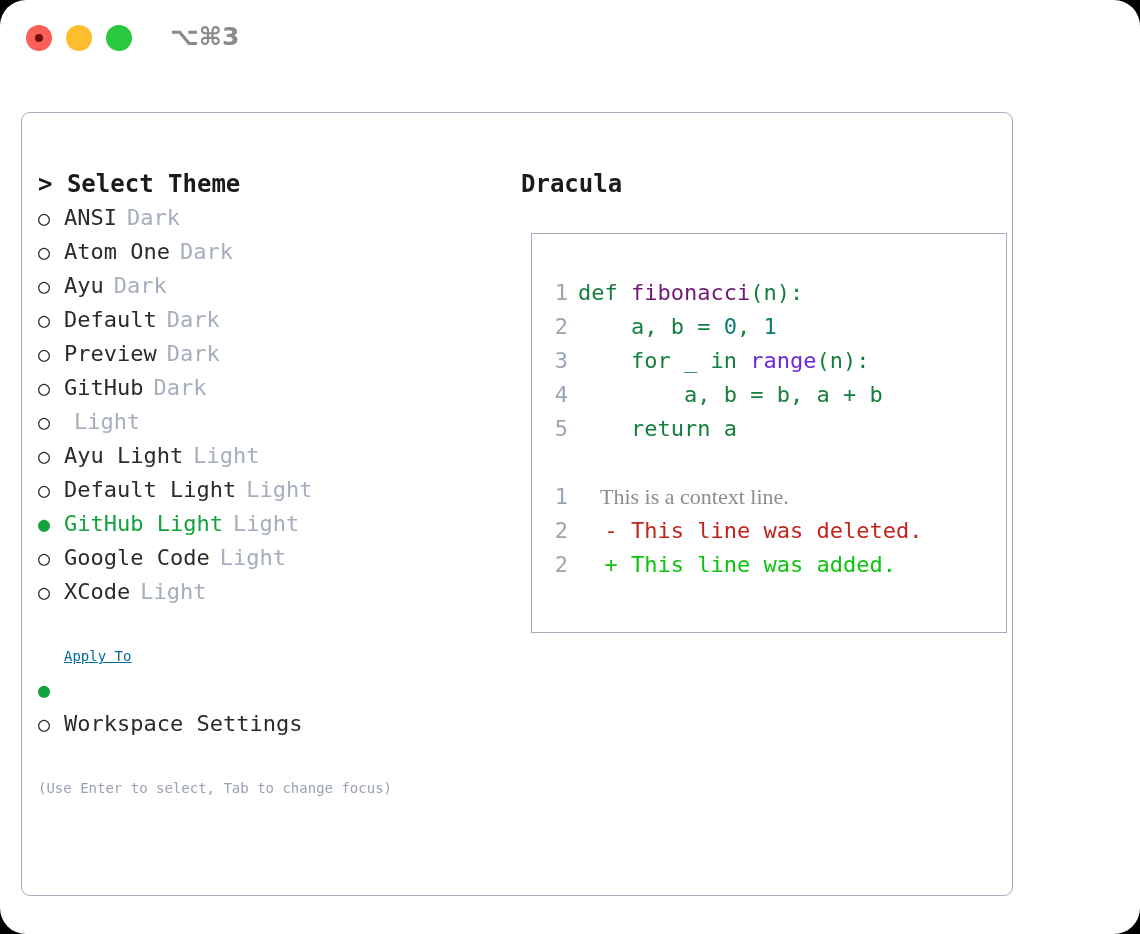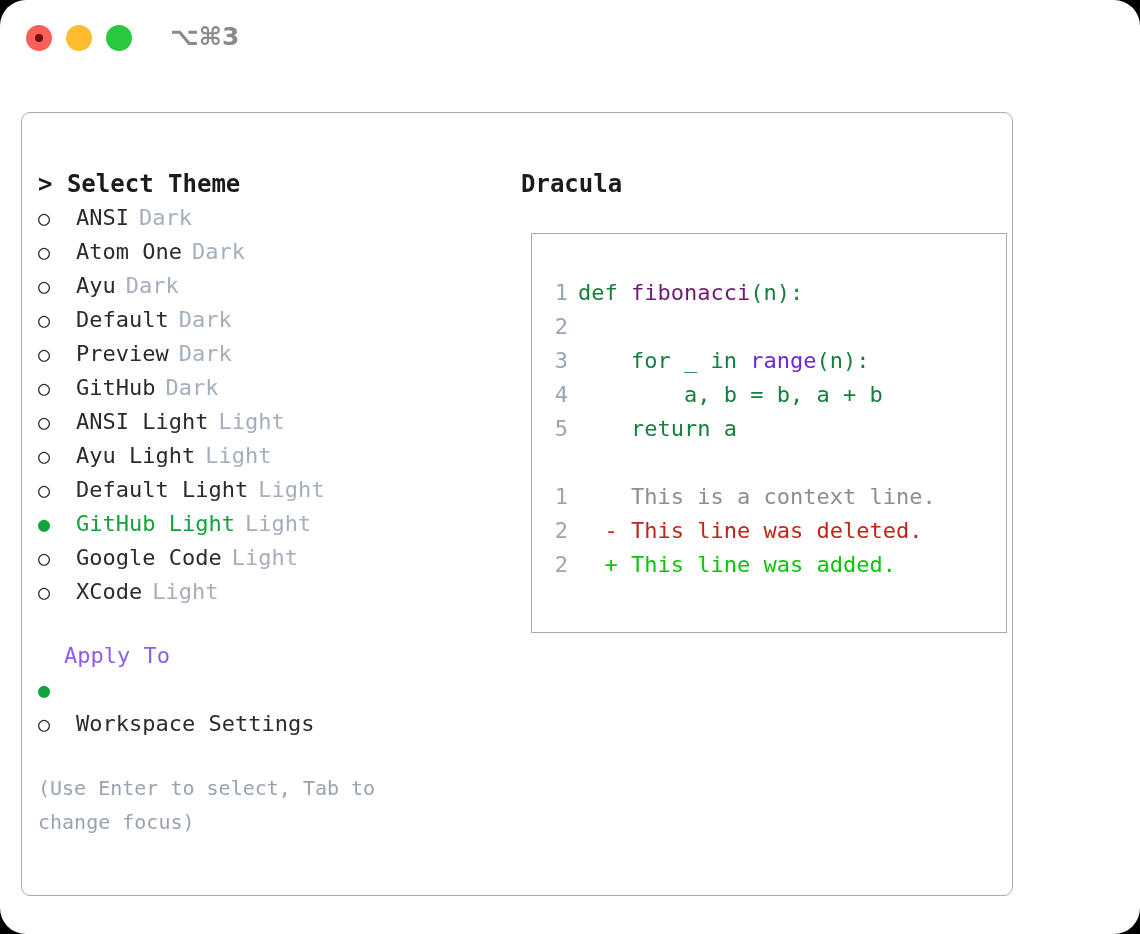--- a/index.html
+++ b/index.html
@@ -122,37 +122,38 @@
     white-space: pre;
   }
   .opt-marker {
     width: 26px;
     flex: 0 0 26px;
     color: #2b2b2b;
     font-size: 20px;
     line-height: 34px;
   }
   .opt-row.selected .opt-marker { color: #12a33c; }
-  .opt-label { color: #2b2b2b; margin-left: 12px; }
+  .opt-label { color: #2b2b2b; }
   .opt-row.selected .opt-label { color: #12a33c; }
   .opt-suffix { color: #a5aebc; margin-left: 10px; }
 
   .apply-title {
-    font-size: 22px;
-    color: #8b5cf6;
+    font-size: 14px;
+    color: #0369a1;
     line-height: 34px;
     padding-left: 26px;
     white-space: pre;
+    text-decoration: underline;
   }
 
   .spacer-1 { height: 30px; }
   .spacer-2 { height: 30px; }
 
   .hint {
-    font-size: 20px;
+    font-size: 14px;
     color: #9aa2b0;
     line-height: 34px;
     width: 400px;
   }
 
   
   .right-col {
     flex: 1;
     padding: 54px 0 0 0;
     box-sizing: border-box;
@@ -190,21 +191,21 @@
     box-sizing: border-box;
   }
   .code-text { color: #15803d; text-align: center; }
 
   .tok-fn   { color: #701a75; }
   .tok-num  { color: #0b7d77; }
   .tok-call { color: #6d28d9; }
 
   .diff-gap { height: 34px; }
 
-  .diff-ctx { color: #8d8d8d; }
+  .diff-ctx { color: #8d8d8d; font-family: Liberation Serif, serif; }
   .diff-del { color: #c0241a; }
   .diff-add { color: #0bc40b; }
 </style>
 </head>
 <body>
 
 <div class="window">
 
   <div class="titlebar">
     <div class="traffic">
@@ -222,21 +223,21 @@
 
         <div class="section-title">&gt; Select Theme</div>
 
         <div class="opt-list" id="theme-list">
             <div class="opt-row"><span class="opt-marker">○</span><span class="opt-label">ANSI</span><span class="opt-suffix">Dark</span></div>
             <div class="opt-row"><span class="opt-marker">○</span><span class="opt-label">Atom One</span><span class="opt-suffix">Dark</span></div>
             <div class="opt-row"><span class="opt-marker">○</span><span class="opt-label">Ayu</span><span class="opt-suffix">Dark</span></div>
             <div class="opt-row"><span class="opt-marker">○</span><span class="opt-label">Default</span><span class="opt-suffix">Dark</span></div>
             <div class="opt-row"><span class="opt-marker">○</span><span class="opt-label">Preview</span><span class="opt-suffix">Dark</span></div>
             <div class="opt-row"><span class="opt-marker">○</span><span class="opt-label">GitHub</span><span class="opt-suffix">Dark</span></div>
-            <div class="opt-row"><span class="opt-marker">○</span><span class="opt-label">ANSI Light</span><span class="opt-suffix">Light</span></div>
+            <div class="opt-row"><span class="opt-marker">○</span><span class="opt-suffix">Light</span></div>
             <div class="opt-row"><span class="opt-marker">○</span><span class="opt-label">Ayu Light</span><span class="opt-suffix">Light</span></div>
             <div class="opt-row"><span class="opt-marker">○</span><span class="opt-label">Default Light</span><span class="opt-suffix">Light</span></div>
             <div class="opt-row selected"><span class="opt-marker">●</span><span class="opt-label">GitHub Light</span><span class="opt-suffix">Light</span></div>
             <div class="opt-row"><span class="opt-marker">○</span><span class="opt-label">Google Code</span><span class="opt-suffix">Light</span></div>
             <div class="opt-row"><span class="opt-marker">○</span><span class="opt-label">XCode</span><span class="opt-suffix">Light</span></div>
           </div>
 
         <div class="spacer-1"></div>
 
         <div class="apply-title">Apply To</div>
@@ -250,21 +251,21 @@
 
         <div class="hint">(Use Enter to select, Tab to change focus)</div>
       </div>
 
       <div class="right-col">
         <div class="preview-title">Dracula</div>
 
         <div class="preview-box">
           <div id="code-block">
               <div class="code-line"><span class="lineno">1</span><span><span class="code-text">def </span><span class="tok-fn">fibonacci</span><span class="code-text">(n):</span></span></div>
-              <div class="code-line"><span class="lineno">2</span></div>
+              <div class="code-line"><span class="lineno">2</span><span><span class="code-text">    a, b = </span><span class="tok-num">0</span><span class="code-text">, </span><span class="tok-num">1</span></span></div>
               <div class="code-line"><span class="lineno">3</span><span><span class="code-text">    for _ in </span><span class="tok-call">range</span><span class="code-text">(n):</span></span></div>
               <div class="code-line"><span class="lineno">4</span><span><span class="code-text">        a, b = b, a + b</span></span></div>
               <div class="code-line"><span class="lineno">5</span><span><span class="code-text">    return a</span></span></div>
             </div>
           <div class="diff-gap"></div>
           <div id="diff-block">
               <div class="code-line"><span class="lineno">1</span><span class="diff-ctx">    </span><span class="diff-ctx">This is a context line.</span></div>
               <div class="code-line"><span class="lineno">2</span><span class="diff-del">  - </span><span class="diff-del">This line was deleted.</span></div>
               <div class="code-line"><span class="lineno">2</span><span class="diff-add">  + </span><span class="diff-add">This line was added.</span></div>
             </div>

